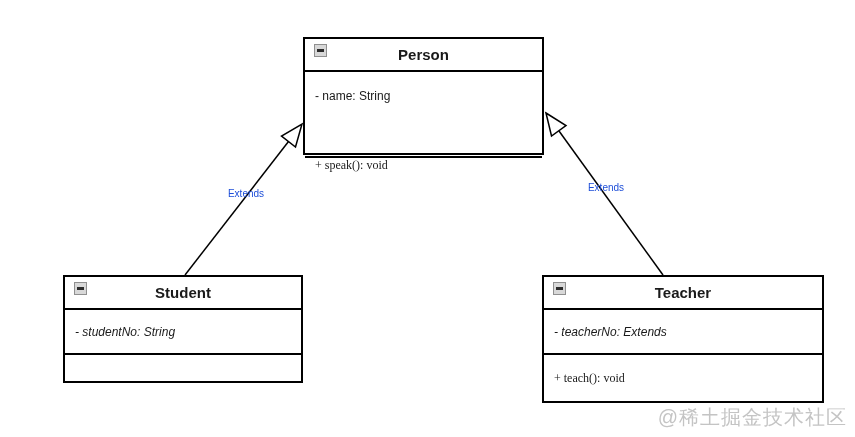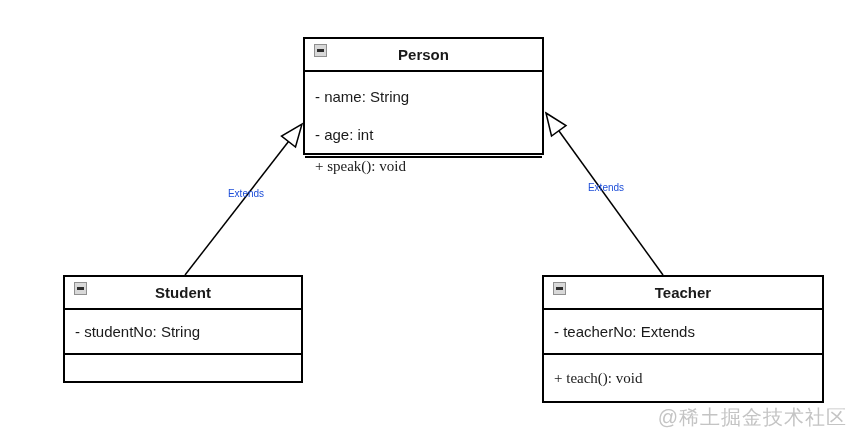--- a/index.html
+++ b/index.html
@@ -48,28 +48,28 @@
   .minus-bar { width: 7px; height: 3px; background: #2b2b2b; }
   .attrs-section {
     border-bottom: 2px solid #000000;
     box-sizing: border-box;
   }
   .methods-section { flex: 1 1 auto; display: flex; flex-direction: column; justify-content: center; font-family: Liberation Serif, serif; }
   .member {
     display: flex;
     align-items: center;
     padding-left: 10px;
-    font-size: 15px;
+    font-size: 12px;
     white-space: nowrap;
   }
   
   #class-person .attrs-section { flex: 0 0 86px; padding: 5px 0 3px 0; }
   #class-person .attrs-section .member { height: 38px; }
   
-  .small-class .attrs-section { flex: 0 0 45px; display: flex; flex-direction: column; justify-content: center; }
+  .small-class .attrs-section { flex: 0 0 45px; display: flex; flex-direction: column; justify-content: center; font-style: italic; }
   #class-person { left: 303px; top: 37px; width: 241px; height: 118px; }
   #class-student { left: 63px; top: 275px; width: 240px; height: 108px; }
   #class-teacher { left: 542px; top: 275px; width: 282px; height: 128px; }
   .extends-label {
     position: absolute;
     transform: translateX(-50%);
     font-size: 10px;
     color: #1d4ed8;
     white-space: nowrap;
   }
@@ -102,21 +102,20 @@
 
   <div id="class-person" class="uml-class">
     <div class="title-bar">
       <span class="collapse-btn">
         <span class="minus-bar"></span>
       </span>
       <span>Person</span>
     </div>
     <div class="attrs-section">
       <div class="member">- name: String</div>
-      <div class="member">- age: int</div>
     </div>
     <div class="methods-section">
       <div class="member">+ speak(): void</div>
     </div>
   </div>
 
   <div id="class-student" class="uml-class small-class">
     <div class="title-bar">
       <span class="collapse-btn">
         <span class="minus-bar"></span>

